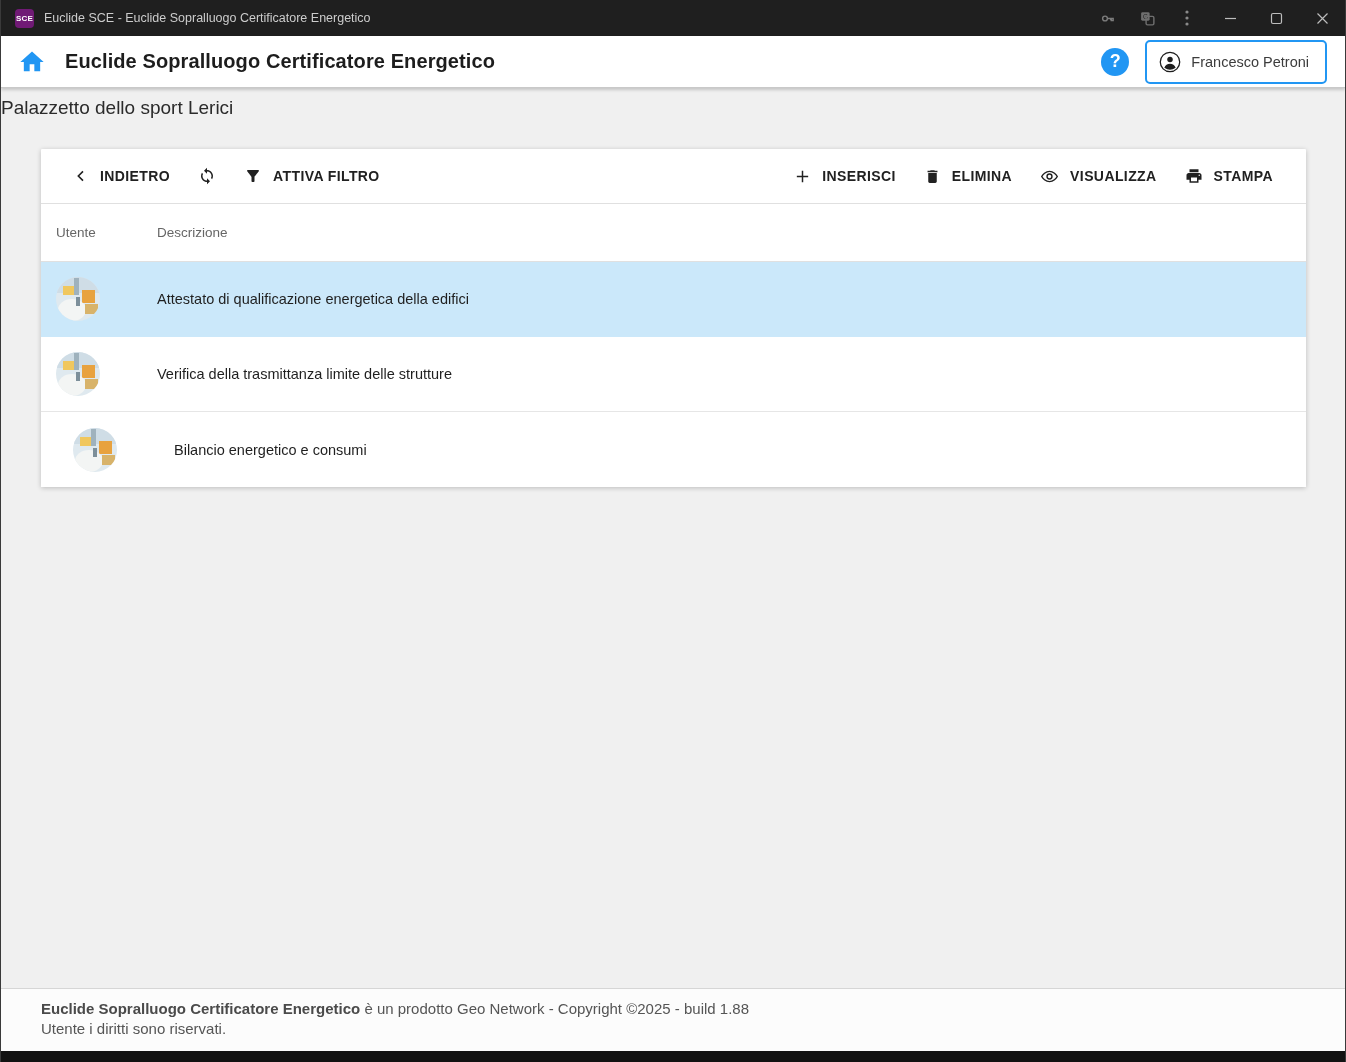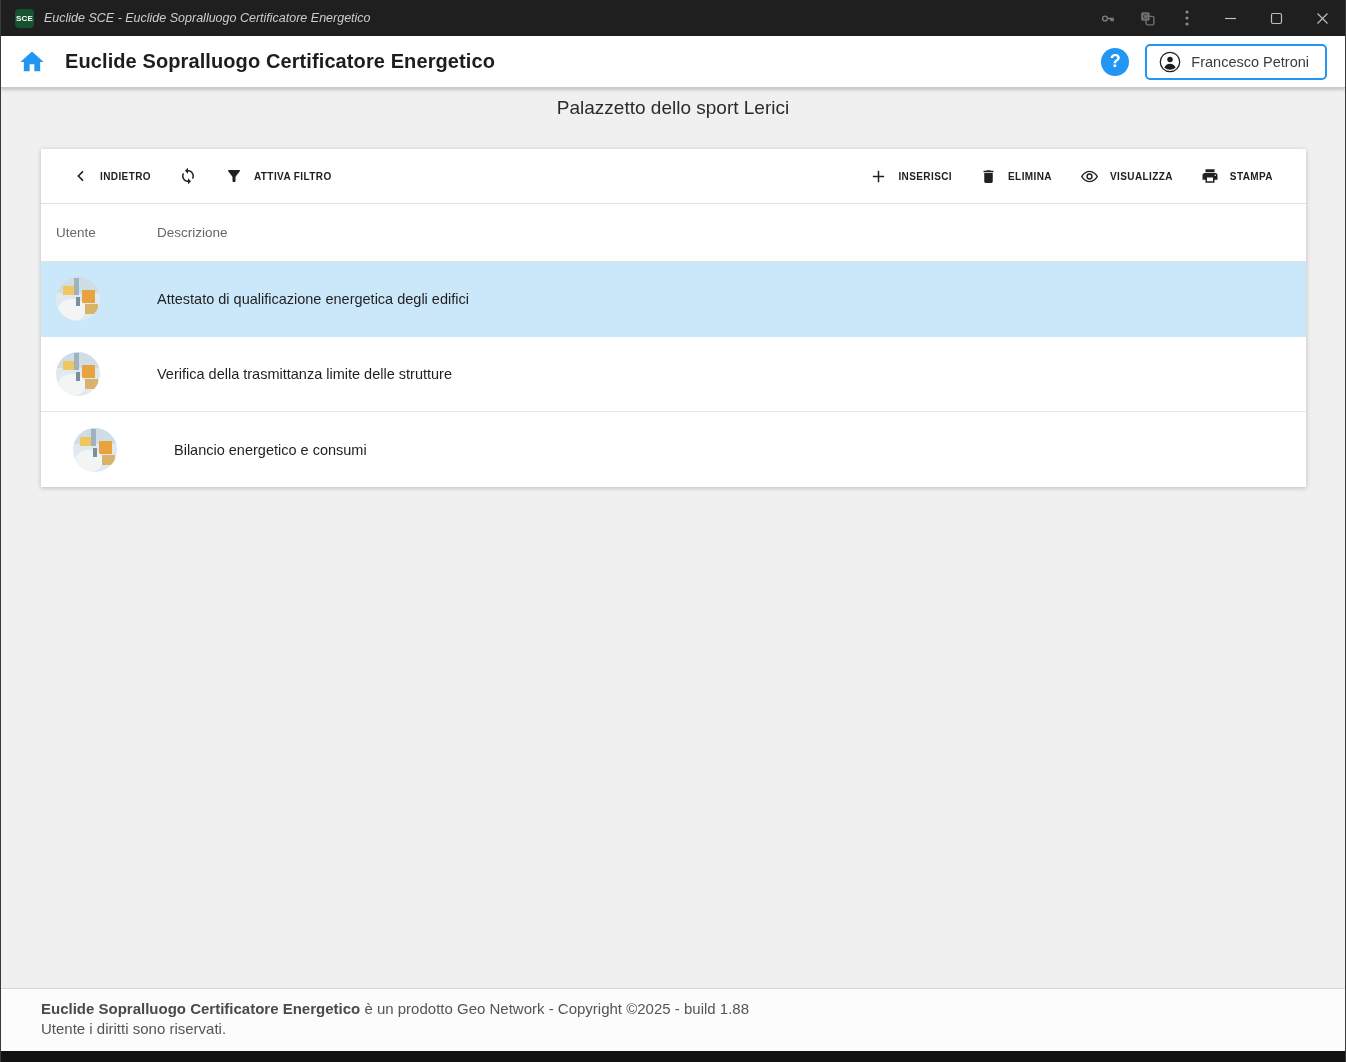--- a/index.html
+++ b/index.html
@@ -11,26 +11,26 @@
     border-left:1px solid #3a3a3a; border-right:1px solid #3a3a3a;
   }
 
   
   .titlebar {
     height:36px; background:#1f1f1f; flex:0 0 auto;
     display:flex; align-items:center; padding:0 0 0 14px;
     color:#cfcfcf;
   }
   .app-badge {
-    width:19px; height:19px; border-radius:4px; background:#14532d;
+    width:19px; height:19px; border-radius:4px; background:#701a75;
     color:#fff; font-size:8px; font-weight:bold;
     display:flex; align-items:center; justify-content:center;
     margin-right:10px; letter-spacing:.2px;
   }
-  .titlebar-text { font-size:12.5px; color:#cccccc;font-style:italic; }
+  .titlebar-text { font-size:12.5px; color:#cccccc; }
   .titlebar-spacer { flex:1; }
   .tb-icon-btn {
     width:40px; height:36px; display:flex; align-items:center; justify-content:center;
     background:transparent; border:none; cursor:pointer;
   }
   .tb-icon-btn svg { display:block; }
   .win-btn { width:46px; }
 
   
   .header {
@@ -48,50 +48,50 @@
   .header-spacer { flex:1; }
   .help-btn { background:none; border:none; cursor:pointer; display:flex; margin-right:16px; }
   .help-circle {
     width:28px; height:28px; border-radius:50%; background:#2196f3;
     color:#fff; font-size:18px; font-weight:700;
     display:flex; align-items:center; justify-content:center;
   }
   .user-btn {
     display:flex; align-items:center; gap:10px;
     background:#fff; border:2px solid #2196f3; border-radius:5px;
-    height:36px; padding:0 16px 0 12px; cursor:pointer;
+    height:44px; padding:0 16px 0 12px; cursor:pointer;
   }
   .user-btn .label { font-size:14.5px; color:#3c3c3c; }
 
   
   .main { flex:1 1 auto; overflow:hidden; }
   .page-title {
     text-align:center; font-size:28px; font-weight:700; color:#1d1d1d;
     margin-top:28px; letter-spacing:.2px;
   }
   .page-subtitle {
-    text-align:center; font-size:19px; color:#2b2b2b; margin-top:9px;
+    font-size:19px; color:#2b2b2b; margin-top:9px;
   }
 
   .card {
     width:1265px; margin:30px auto 0 40px; background:#fff;
     box-shadow:0 1px 5px rgba(0,0,0,.22); border-radius:1px;
   }
 
   
   .toolbar {
     height:55px; display:flex; align-items:center;
     padding:0 33px 0 32px; border-bottom:1px solid #e0e0e0;
   }
   .toolbar .grow { flex:1; }
   .tool-btn {
     display:flex; align-items:center; gap:11px;
     background:none; border:none; cursor:pointer;
     font-family:"Liberation Sans", sans-serif;
-    font-size:10px; font-weight:700; color:#212121; letter-spacing:.4px;
+    font-size:14px; font-weight:700; color:#212121; letter-spacing:.4px;
   }
   .tool-btn + .tool-btn { margin-left:28px; }
   .tool-btn svg { display:block; }
   .icon-only { margin-left:26px; }
 
   
   .thead {
     height:58px; display:flex; align-items:center;
     padding-left:15px; border-bottom:1px solid #e0e0e0;
     font-size:13.5px; color:#666;
@@ -263,21 +263,21 @@
             <rect width="44" height="44" fill="#dfe9ef"></rect>
             <rect x="0" y="0" width="44" height="16" fill="#cfdde6"></rect>
             <rect x="18" y="1" width="5" height="17" fill="#9fb2bd"></rect>
             <rect x="7" y="9" width="11" height="9" fill="#f0c75e"></rect>
             <rect x="26" y="13" width="13" height="13" fill="#e8a23f"></rect>
             <ellipse cx="16" cy="33" rx="14" ry="11" fill="#f3f5f4"></ellipse>
             <rect x="29" y="27" width="13" height="10" fill="#d8b36a"></rect>
             <rect x="20" y="20" width="4" height="9" fill="#7d8f9a"></rect>
           </svg>
       </div>
-      <div class="desc-cell">Attestato di qualificazione energetica degli edifici</div>
+      <div class="desc-cell">Attestato di qualificazione energetica della edifici</div>
     </div>
 
     <div class="row">
       <div class="avatar">
         <svg width="44" height="44" viewBox="0 0 44 44">
             <rect width="44" height="44" fill="#dfe9ef"></rect>
             <rect x="0" y="0" width="44" height="16" fill="#cfdde6"></rect>
             <rect x="18" y="1" width="5" height="17" fill="#9fb2bd"></rect>
             <rect x="7" y="9" width="11" height="9" fill="#f0c75e"></rect>
             <rect x="26" y="13" width="13" height="13" fill="#e8a23f"></rect>

